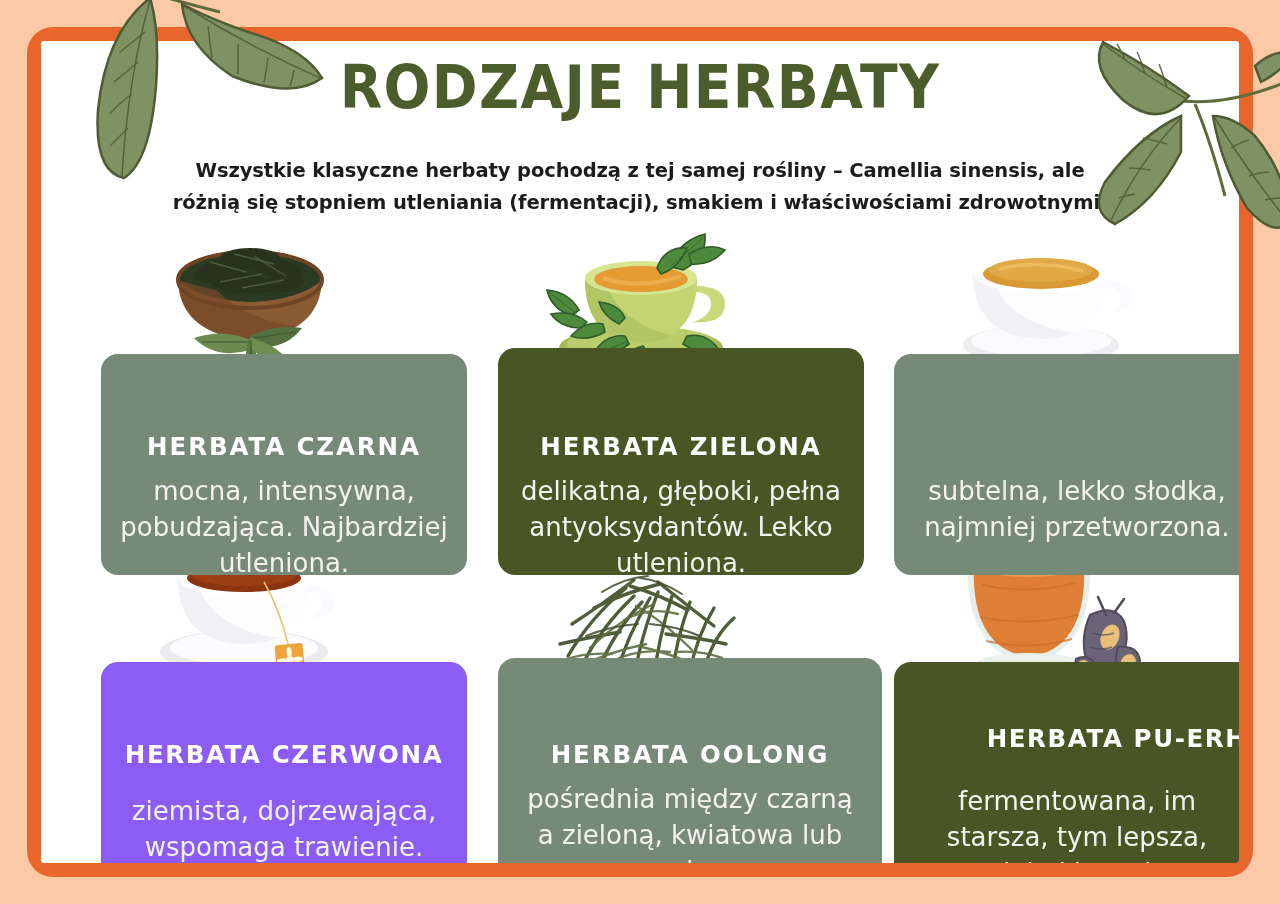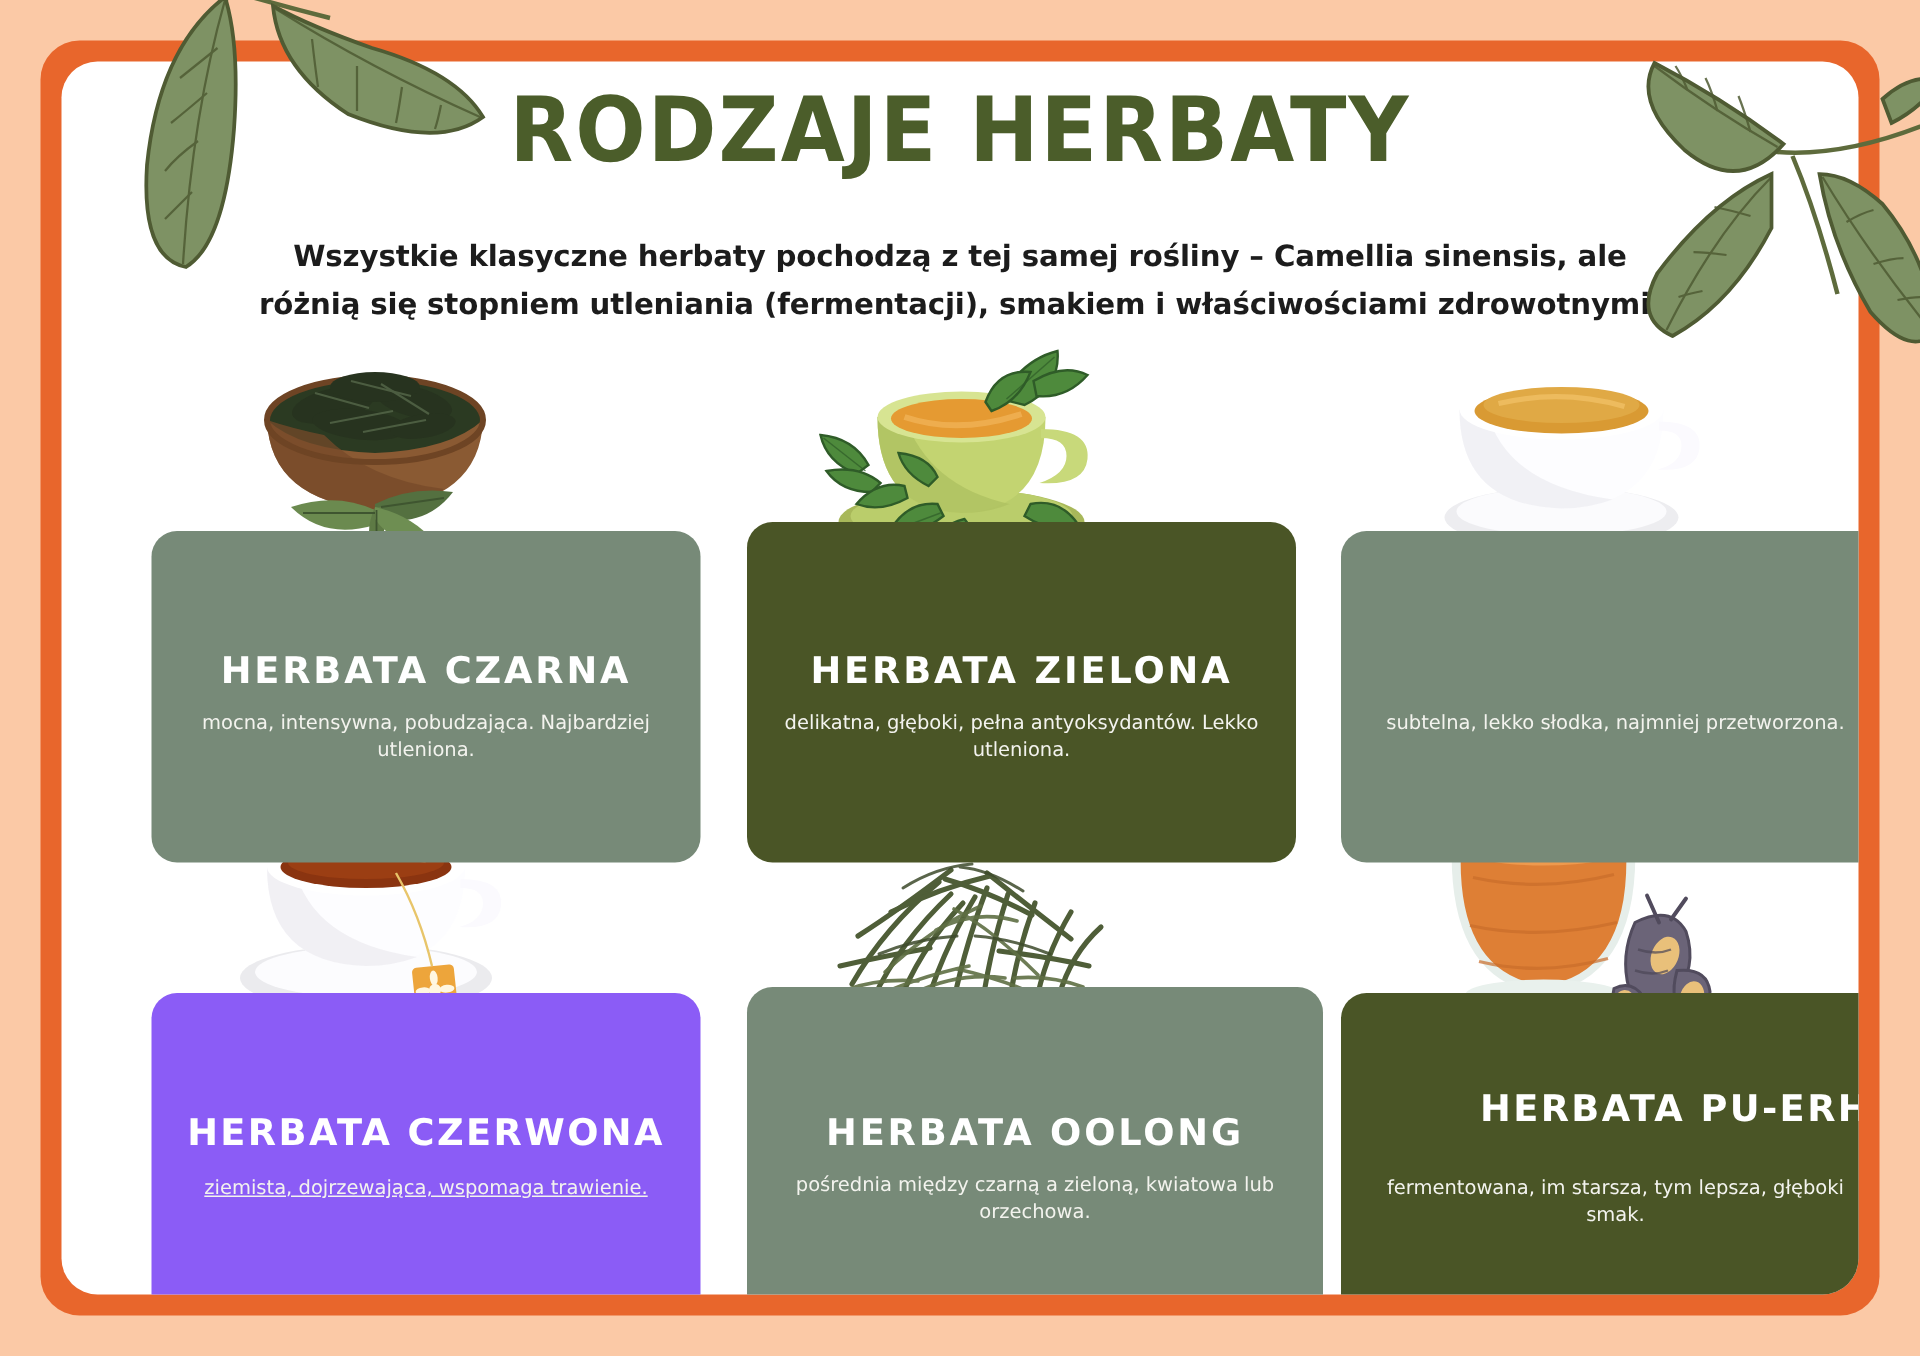--- a/index.html
+++ b/index.html
@@ -30,21 +30,21 @@
     border-radius: 26px;
     box-sizing: border-box;
   }
   #panel {
     position: absolute;
     left: 41px;
     top: 41px;
     width: 1198px;
     height: 822px;
     background: #FFFFFF;
-    border-radius: 24px;
+    border-radius: 3px;
     box-sizing: border-box;
     overflow: hidden;
   }
   
   #title {
     position: absolute;
     left: 0;
     top: 57px;
     width: 1280px;
     text-align: center;
@@ -86,21 +86,21 @@
     font-size: 24.5px;
     font-weight: 700;
     letter-spacing: 1.9px;
     color: #FFFFFF;
     white-space: nowrap;
   }
   .card-desc {
     position: absolute;
     left: 0;
     width: 100%;
-    font-size: 13px;
+    font-size: 26px;
     font-weight: 400;
     color: #F3F3EE;
     line-height: 1.38;
     padding: 0 18px;
     box-sizing: border-box;
   }
   
   #card-0 { left: 60px;  top: 313px; width: 366px; height: 221px; background:#778A78; }
   #card-1 { left: 457px; top: 307px; width: 366px; height: 227px; background:#4A5526; }
   #card-2 { left: 853px; top: 313px; width: 366px; height: 221px; background:#778A78; }
@@ -108,21 +108,21 @@
   #card-1 .card-title { top: 84px; }
   #card-0 .card-desc, #card-2 .card-desc { top: 120px; }
   #card-1 .card-desc { top: 126px; }
   
   #card-3 { left: 60px;  top: 621px; width: 366px; height: 217px; background:#8b5cf6; }
   #card-4 { left: 457px; top: 617px; width: 384px; height: 221px; background:#778A78; }
   #card-5 { left: 853px; top: 621px; width: 366px; height: 217px; background:#4A5526; }
   #card-3 .card-title { top: 78px; }
   #card-4 .card-title { top: 82px; }
   #card-5 .card-title { top: 62px; padding-left: 40px; }
-  #card-3 .card-desc { top: 122px; text-decoration: underline; }
+  #card-3 .card-desc { top: 132px; }
   #card-4 .card-desc { top: 124px; }
   #card-5 .card-desc { top: 122px; }
   #card-3 .card-title, #card-5 .card-title { letter-spacing: 1.6px; }
 
   
   .illo {
     position: absolute;
     pointer-events: none;
   }
   #illo-0 { left: 150px; top: 228px; width: 200px; height: 140px; }

